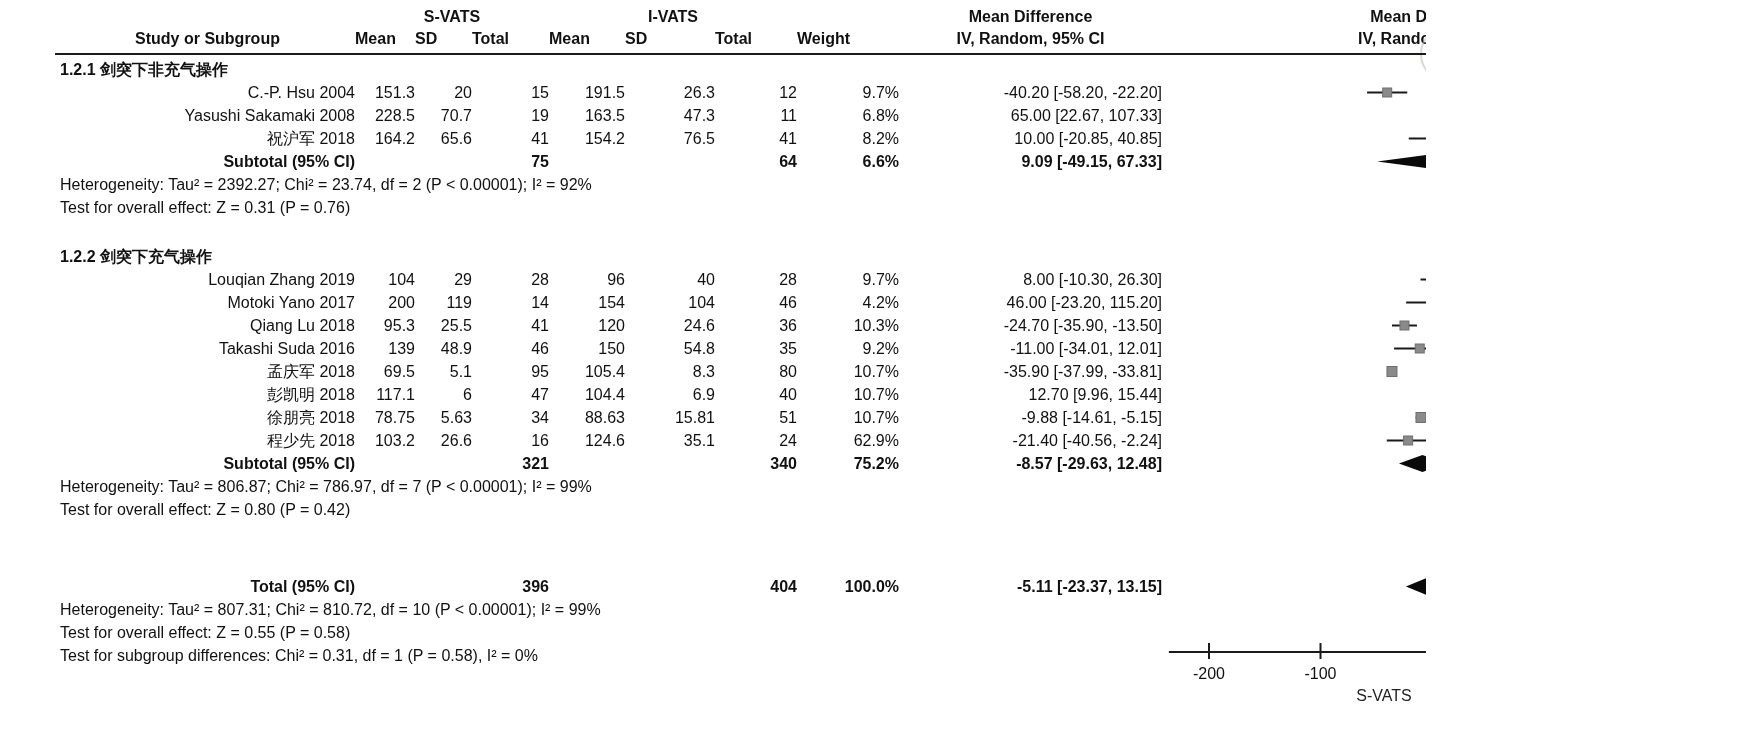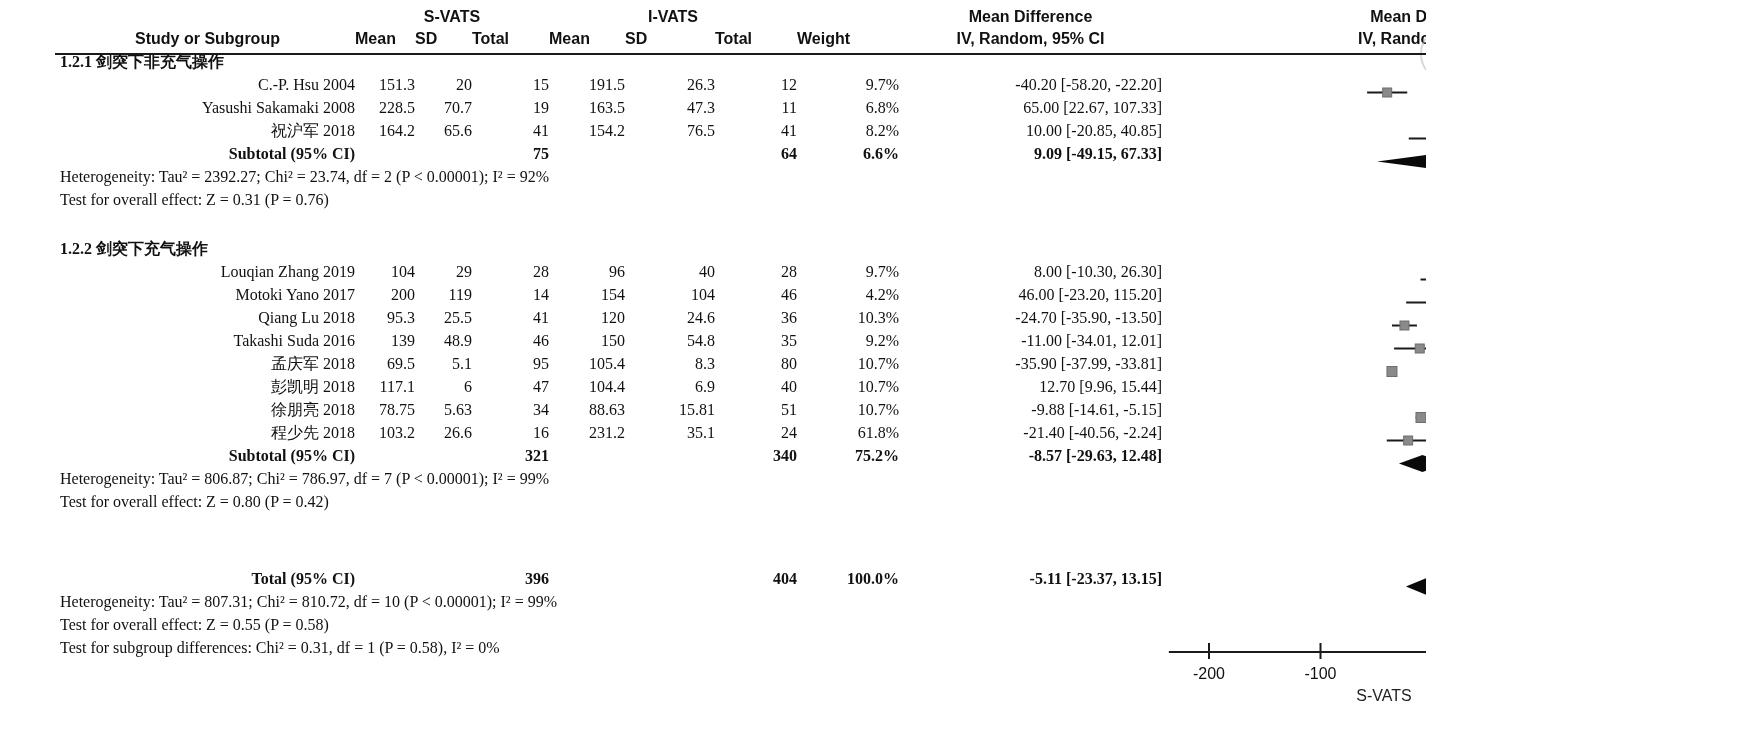--- a/index.html
+++ b/index.html
@@ -4,21 +4,21 @@
 <style>
   html,body{margin:0;padding:0;background:#fff;}
   .sheet{
     position:relative;width:1426px;height:747px;background:#ffffff;overflow:hidden;
     font-family:"Liberation Sans",sans-serif;font-size:16px;color:#111;
   }
   .bold{font-weight:bold;}
   
   .thead,.tbody{position:absolute;left:60px;width:1105px;}
   .thead{top:6px;}
-  .tbody{top:50px;font-family:Liberation Serif, serif;}
+  .tbody{top:58px;}
   .row{display:grid;grid-template-columns:295px 60px 57px 77px 76px 90px 82px 102px 263px;height:23px;line-height:23px;white-space:nowrap;}
   .hrow{display:grid;grid-template-columns:295px 60px 57px 77px 76px 90px 82px 102px 263px;height:22px;line-height:22px;font-weight:bold;white-space:nowrap;}
   .cell{text-align:right;overflow:visible;}
   .cell.study{text-align:right;}
   .cell.ci{}
   .hcell{}
   .hcell.study{text-align:center;}
   .hcell.center{text-align:center;}
   .g1{grid-column:2/5;text-align:center;}
   .g2{grid-column:5/8;text-align:center;}
@@ -192,24 +192,24 @@
         <div class="cell num">15.81</div>
         <div class="cell num">51</div>
         <div class="cell num">10.7%</div>
         <div class="cell ci">-9.88 [-14.61, -5.15]</div>
       </div>
       <div class="row">
         <div class="cell study">程少先 2018</div>
         <div class="cell num">103.2</div>
         <div class="cell num">26.6</div>
         <div class="cell num">16</div>
-        <div class="cell num">231.2</div>
+        <div class="cell num">124.6</div>
         <div class="cell num">35.1</div>
         <div class="cell num">24</div>
-        <div class="cell num">61.8%</div>
+        <div class="cell num">62.9%</div>
         <div class="cell ci">-21.40 [-40.56, -2.24]</div>
       </div>
       <div class="row bold">
         <div class="cell study">Subtotal (95% CI)</div>
         <div class="cell num"></div>
         <div class="cell num"></div>
         <div class="cell num">321</div>
         <div class="cell num"></div>
         <div class="cell num"></div>
         <div class="cell num">340</div>

